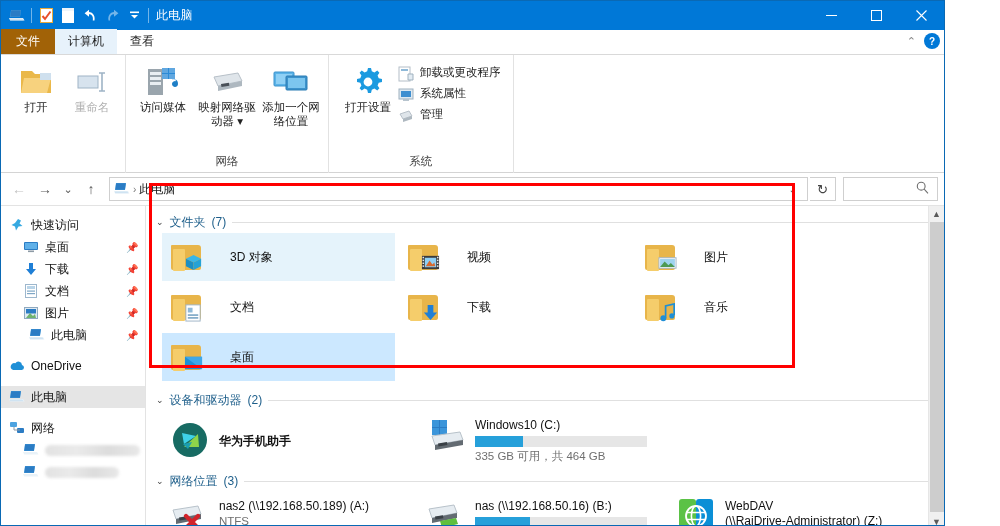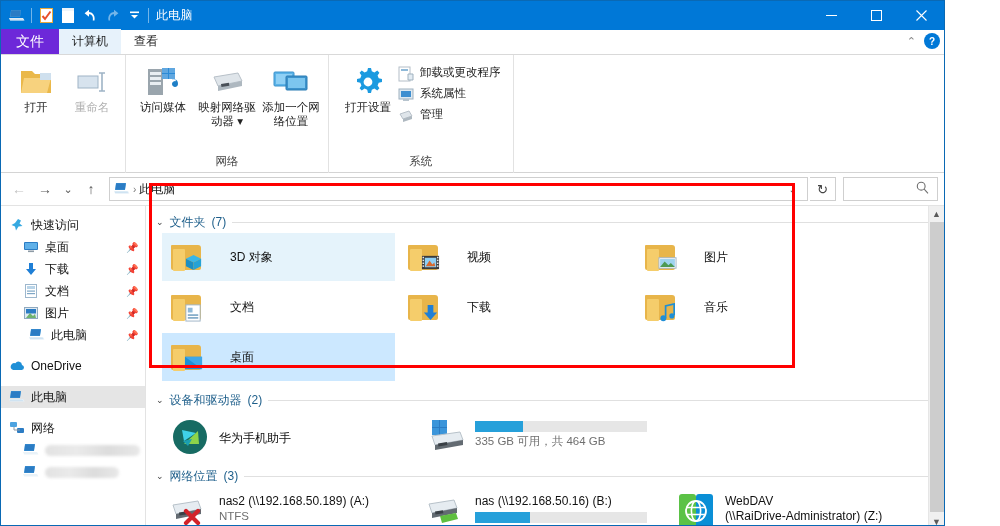--- a/index.html
+++ b/index.html
@@ -36,21 +36,21 @@
 
   
   .tabstrip {
     height: 25px; background: #fff; display: flex; align-items: flex-end;
     border-bottom: 1px solid #d9d9d9; position: relative;
   }
   .tab {
     height: 25px; padding: 0 13px; display: flex; align-items: center;
     font-size: 12px; color: #1b1b1b;
   }
-  .tab.file { background: #6d28d9; color: #fff; font-size: 14px; padding: 0 15px; }
+  .tab.file { background: #a16207; color: #fff; font-size: 12px; padding: 0 15px; }
   .tab.sel { background: #e7f2fb; }
   .ribbon-right { position: absolute; right: 4px; top: 3px; display: flex; align-items: center; gap: 8px; }
   .chev-up { color:#888; font-size:11px; }
   .helpbtn {
     width: 16px; height: 16px; border-radius: 50%; background: #0078d7;
     color: #fff; font-size: 10px; font-weight: bold;
     display: flex; align-items: center; justify-content: center;
   }
 
   
@@ -658,21 +658,21 @@
       </div>
 
       <div class="grouphdr" style="margin-top:8px;">
         <span class="gchev">⌄</span>
         <span>设备和驱动器</span>
         <span class="gcount">(2)</span>
         <span class="gline"></span>
       </div>
 
       <div class="tiles">
-        <div class="drivetile" style="width:252px;align-items:center;">
+        <div class="drivetile" style="width:252px;align-items:center;font-weight:bold;">
           <span class="dico">
             <svg width="36" height="36" viewBox="0 0 36 36">
                 <circle cx="18" cy="18" r="17" fill="#176b63"></circle>
                 <path d="M10 11 L24 14 L12 22 Z" fill="#3fd2e8"></path>
                 <path d="M12 25 L26 12 L27 25 Z" fill="#8ed44a"></path>
                 <path d="M11 22 L20 20 L16 27 Z" fill="#1b9fb0"></path>
               </svg>
           </span>
           <div class="dinfo">
             <div class="dname">华为手机助手</div>
@@ -686,20 +686,21 @@
                 <rect x="6" y="2" width="7" height="7" fill="#3b95da"></rect>
                 <rect x="14" y="2" width="7" height="7" fill="#3b95da"></rect>
                 <rect x="6" y="10" width="7" height="7" fill="#3b95da"></rect>
                 <rect x="14" y="10" width="7" height="7" fill="#3b95da"></rect>
                 <path d="M6 18 L34 14 L37 22 L9 27 Z" fill="#e6ecf1" stroke="#b8c2ca"></path>
                 <path d="M9 27 L37 22 L37 27 L9 32 Z" fill="#636b72"></path>
                 <rect x="12" y="25.5" width="9" height="3" fill="#3a4046" transform="rotate(-9 12 25.5)"></rect>
               </svg>
           </span>
           <div class="dinfo">
+            <div class="dname">Windows10 (C:)</div>
             <div class="bar">
                 <i id="bar-c" style="width: 28%;"></i>
               </div>
             <div class="dsub">335 GB 可用，共 464 GB</div>
           </div>
         </div>
       </div>
 
       <div class="grouphdr" style="margin-top:6px;">
         <span class="gchev">⌄</span>

